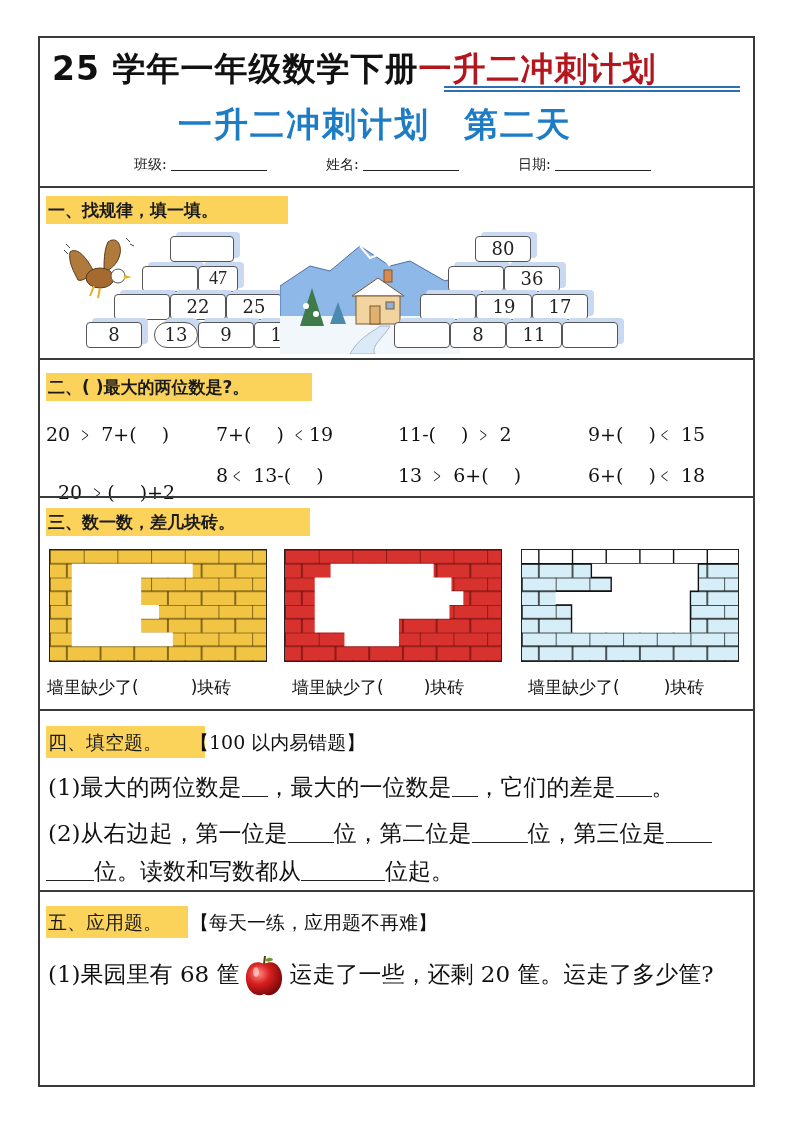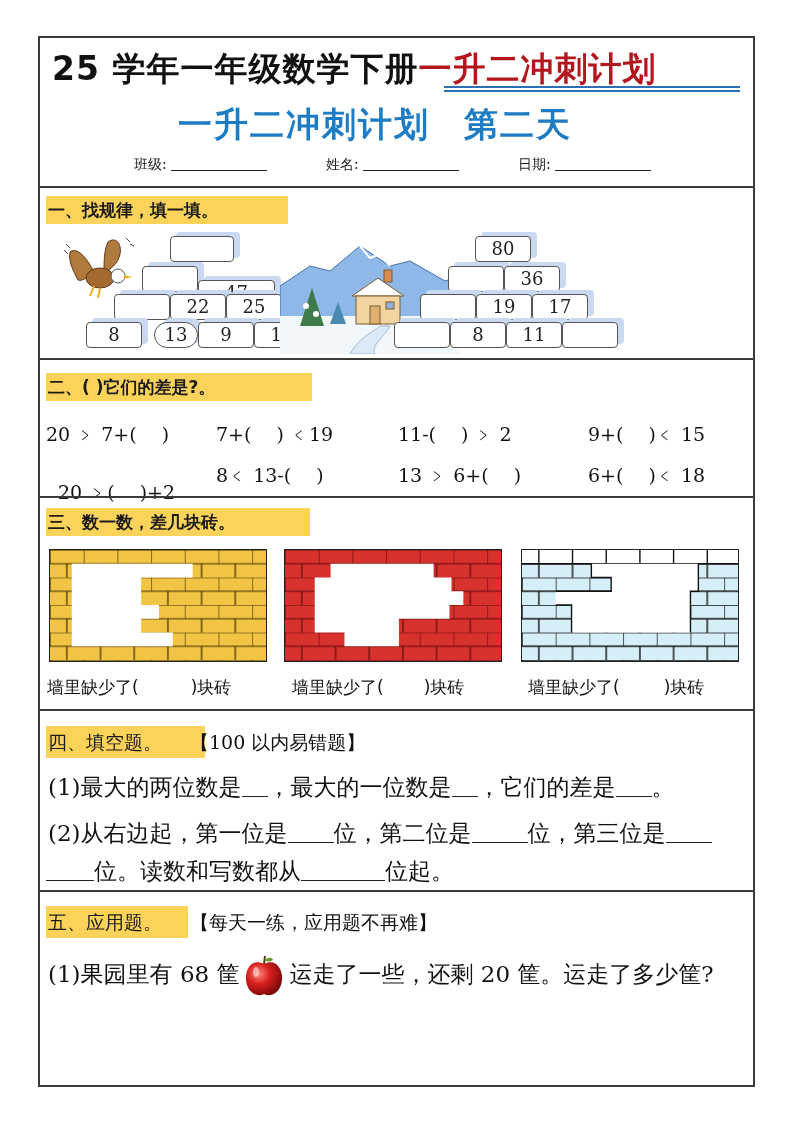--- a/index.html
+++ b/index.html
@@ -72,21 +72,21 @@
   <ellipse cx="40" cy="46" rx="14" ry="10" fill="#a56a30" stroke="#5a3a1a"></ellipse>
   <circle cx="58" cy="44" r="7" fill="#fff" stroke="#555"></circle>
   <path d="M64 43 L72 45 L64 47 Z" fill="#e8b020"></path>
   <path d="M34 54 L30 64 M40 56 L38 66" stroke="#e8b020" stroke-width="2"></path>
   <path d="M4 18 L8 22 M6 12 L10 16 M66 6 L70 10 M70 12 L74 14" stroke="#444" stroke-width="1"></path>
 </svg>
 
 <div>
   <div class="brick" style="left:170px; top:236px; width:64px;"></div>
   <div class="brick" style="left:142px; top:266px; width:56px;"></div>
-  <div class="brick" style="left:198px; top:280px; width:77px;">47</div>
+  <div class="brick" style="left:198px; top:266px; width:40px;font-family:Liberation Serif, serif;">47</div>
   <div class="brick" style="left:114px; top:294px; width:56px;"></div>
   <div class="brick" style="left:170px; top:294px; width:56px;">22</div>
   <div class="brick" style="left:226px; top:294px; width:56px;">25</div>
   <div class="brick" style="left:86px; top:322px; width:56px;">8</div>
   <div class="brick" style="left:154px; top:322px; width:44px;border-radius:13px;">13</div>
   <div class="brick" style="left:198px; top:322px; width:56px;">9</div>
   <div class="brick" style="left:254px; top:322px; width:56px;">16</div>
 </div>
 
 <svg class="scene" viewBox="0 0 180 118">
@@ -116,21 +116,21 @@
   <div class="brick" style="left:476px; top:294px; width:56px;">19</div>
   <div class="brick" style="left:532px; top:294px; width:56px;">17</div>
   <div class="brick" style="left:394px; top:322px; width:56px;"></div>
   <div class="brick" style="left:450px; top:322px; width:56px;">8</div>
   <div class="brick" style="left:506px; top:322px; width:56px;">11</div>
   <div class="brick" style="left:562px; top:322px; width:56px;"></div>
 </div>
 
 <div class="divider" style="top:358px;"></div>
 
-<div class="sec-head" style="top:373px; width:266px;">二、( )它们的差是?。</div>
+<div class="sec-head" style="top:373px; width:266px;">二、( )最大的两位数是?。</div>
 <div class="eq" style="left:46px; top:422px;">20 ﹥ 7+(　 )</div>
 <div class="eq" style="left:216px; top:422px;">7+(　 ) ﹤19</div>
 <div class="eq" style="left:398px; top:422px;">11-(　 ) ﹥ 2</div>
 <div class="eq" style="left:588px; top:422px;">9+(　 )﹤ 15</div>
 <div class="eq" style="left:46px; top:480px;margin-left:12px;">20 ﹥(　 )+2</div>
 <div class="eq" style="left:216px; top:463px;">8﹤ 13-(　 )</div>
 <div class="eq" style="left:398px; top:463px;">13 ﹥ 6+(　 )</div>
 <div class="eq" style="left:588px; top:463px;">6+(　 )﹤ 18</div>
 
 <div class="divider" style="top:496px;"></div>

